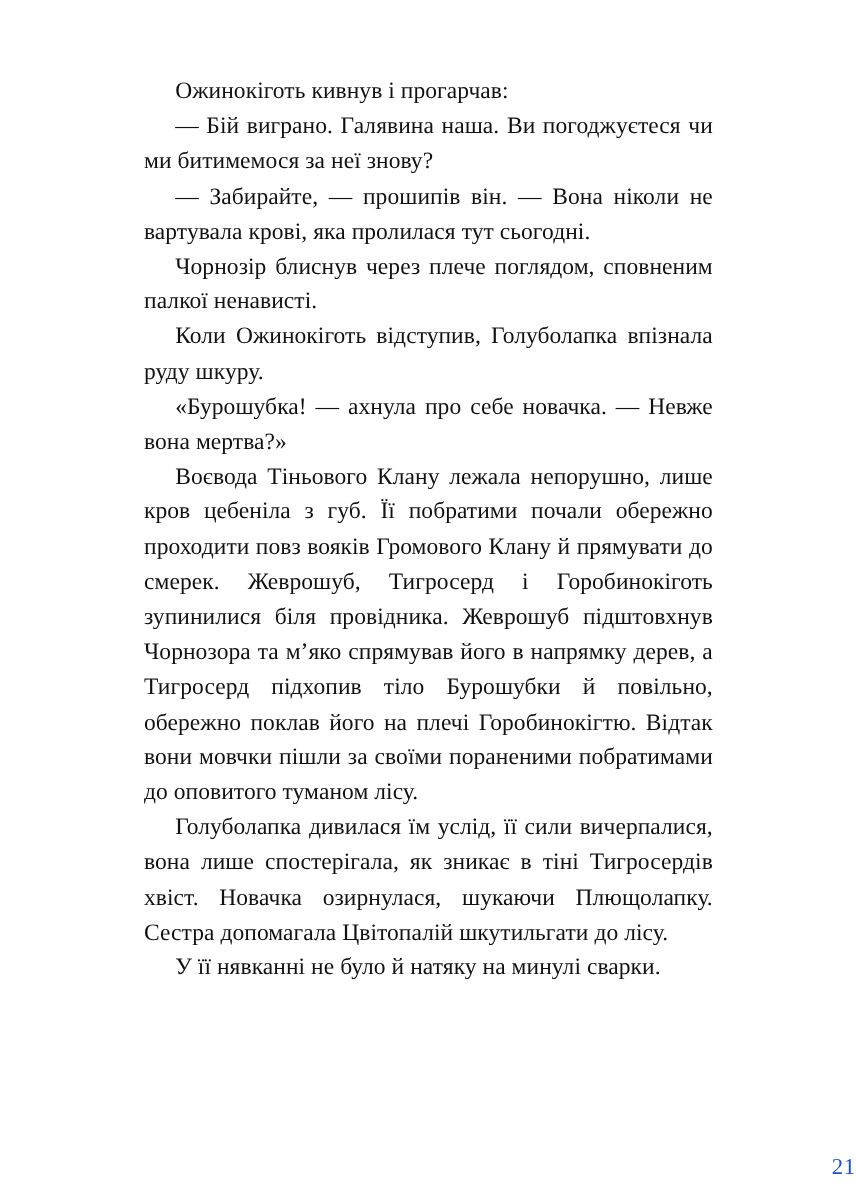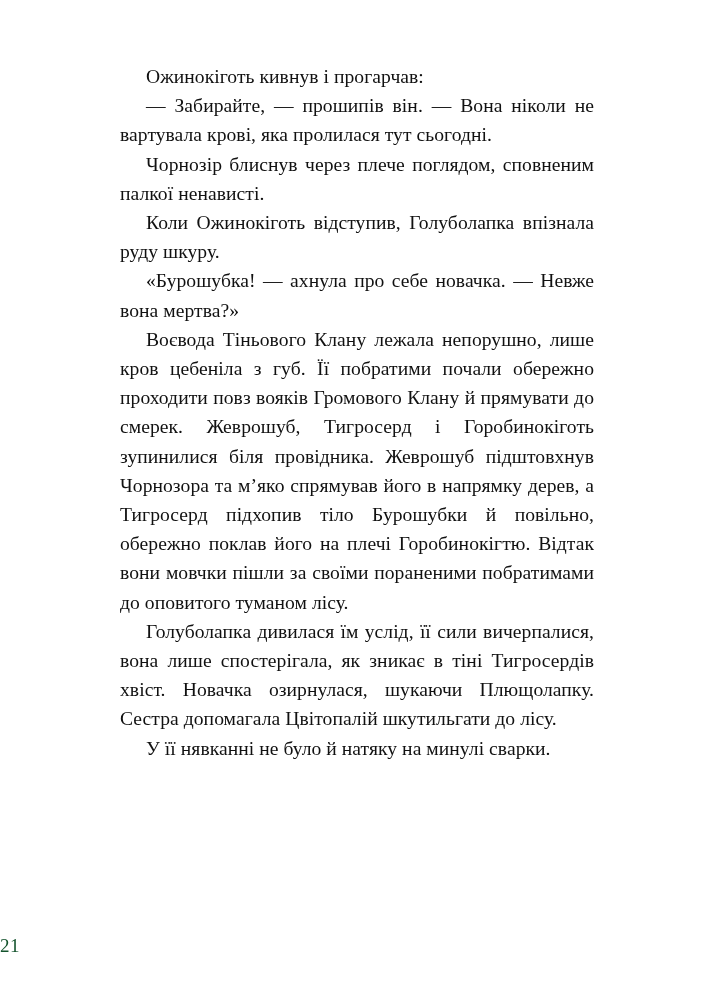--- a/index.html
+++ b/index.html
@@ -47,36 +47,37 @@
     -webkit-hyphens: manual;
     word-spacing: normal;
     letter-spacing: 0.05px;
   }
 
   
 
   .page-number {
     position: absolute;
     left: 0;
-    top: 934px;
+    top: 961px;
     width: 713px;
-    text-align: left;
+    text-align: right;
     font-size: 19px;
     line-height: 24px;
-    color: #14532d;
+    color: #1d4ed8;
     letter-spacing: 0.4px;
   }
 </style>
 </head>
 <body>
 
 <div class="page">
 
   <div class="text-block">
     <p class="para">Ожинокіготь кивнув і прогарчав:</p>
+    <p class="para">— Бій виграно. Галявина наша. Ви погоджуєтеся чи ми битимемося за неї знову?</p>
     <p class="para">— Забирайте, — прошипів він. — Вона ніколи не вартувала крові, яка пролилася тут сьогодні.</p>
     <p class="para">Чорнозір блиснув через плече поглядом, сповненим палкої ненависті.</p>
     <p class="para">Коли Ожинокіготь відступив, Голуболапка впізнала руду шкуру.</p>
     <p class="para">«Бурошубка! — ахнула про себе новачка. — Невже вона мертва?»</p>
     <p class="para">Воєвода Тіньового Клану лежала непорушно, лише кров цебеніла з губ. Її побратими почали обережно проходити повз вояків Громового Клану й прямувати до смерек. Жеврошуб, Тигросерд і Горобинокіготь зупинилися біля провідника. Жеврошуб підштовхнув Чорнозора та м’яко спрямував його в напрямку дерев, а Тигросерд підхопив тіло Бурошубки й повільно, обережно поклав його на плечі Горобинокігтю. Відтак вони мовчки пішли за своїми пораненими побратимами до оповитого туманом лісу.</p>
     <p class="para">Голуболапка дивилася їм услід, її сили вичерпалися, вона лише спостерігала, як зникає в тіні Тигросердів хвіст. Новачка озирнулася, шукаючи Плющолапку. Сестра допомагала Цвітопалій шкутильгати до лісу.</p>
     <p class="para">У її нявканні не було й натяку на минулі сварки.</p>
   </div>
 
   <div class="page-number">21</div>

